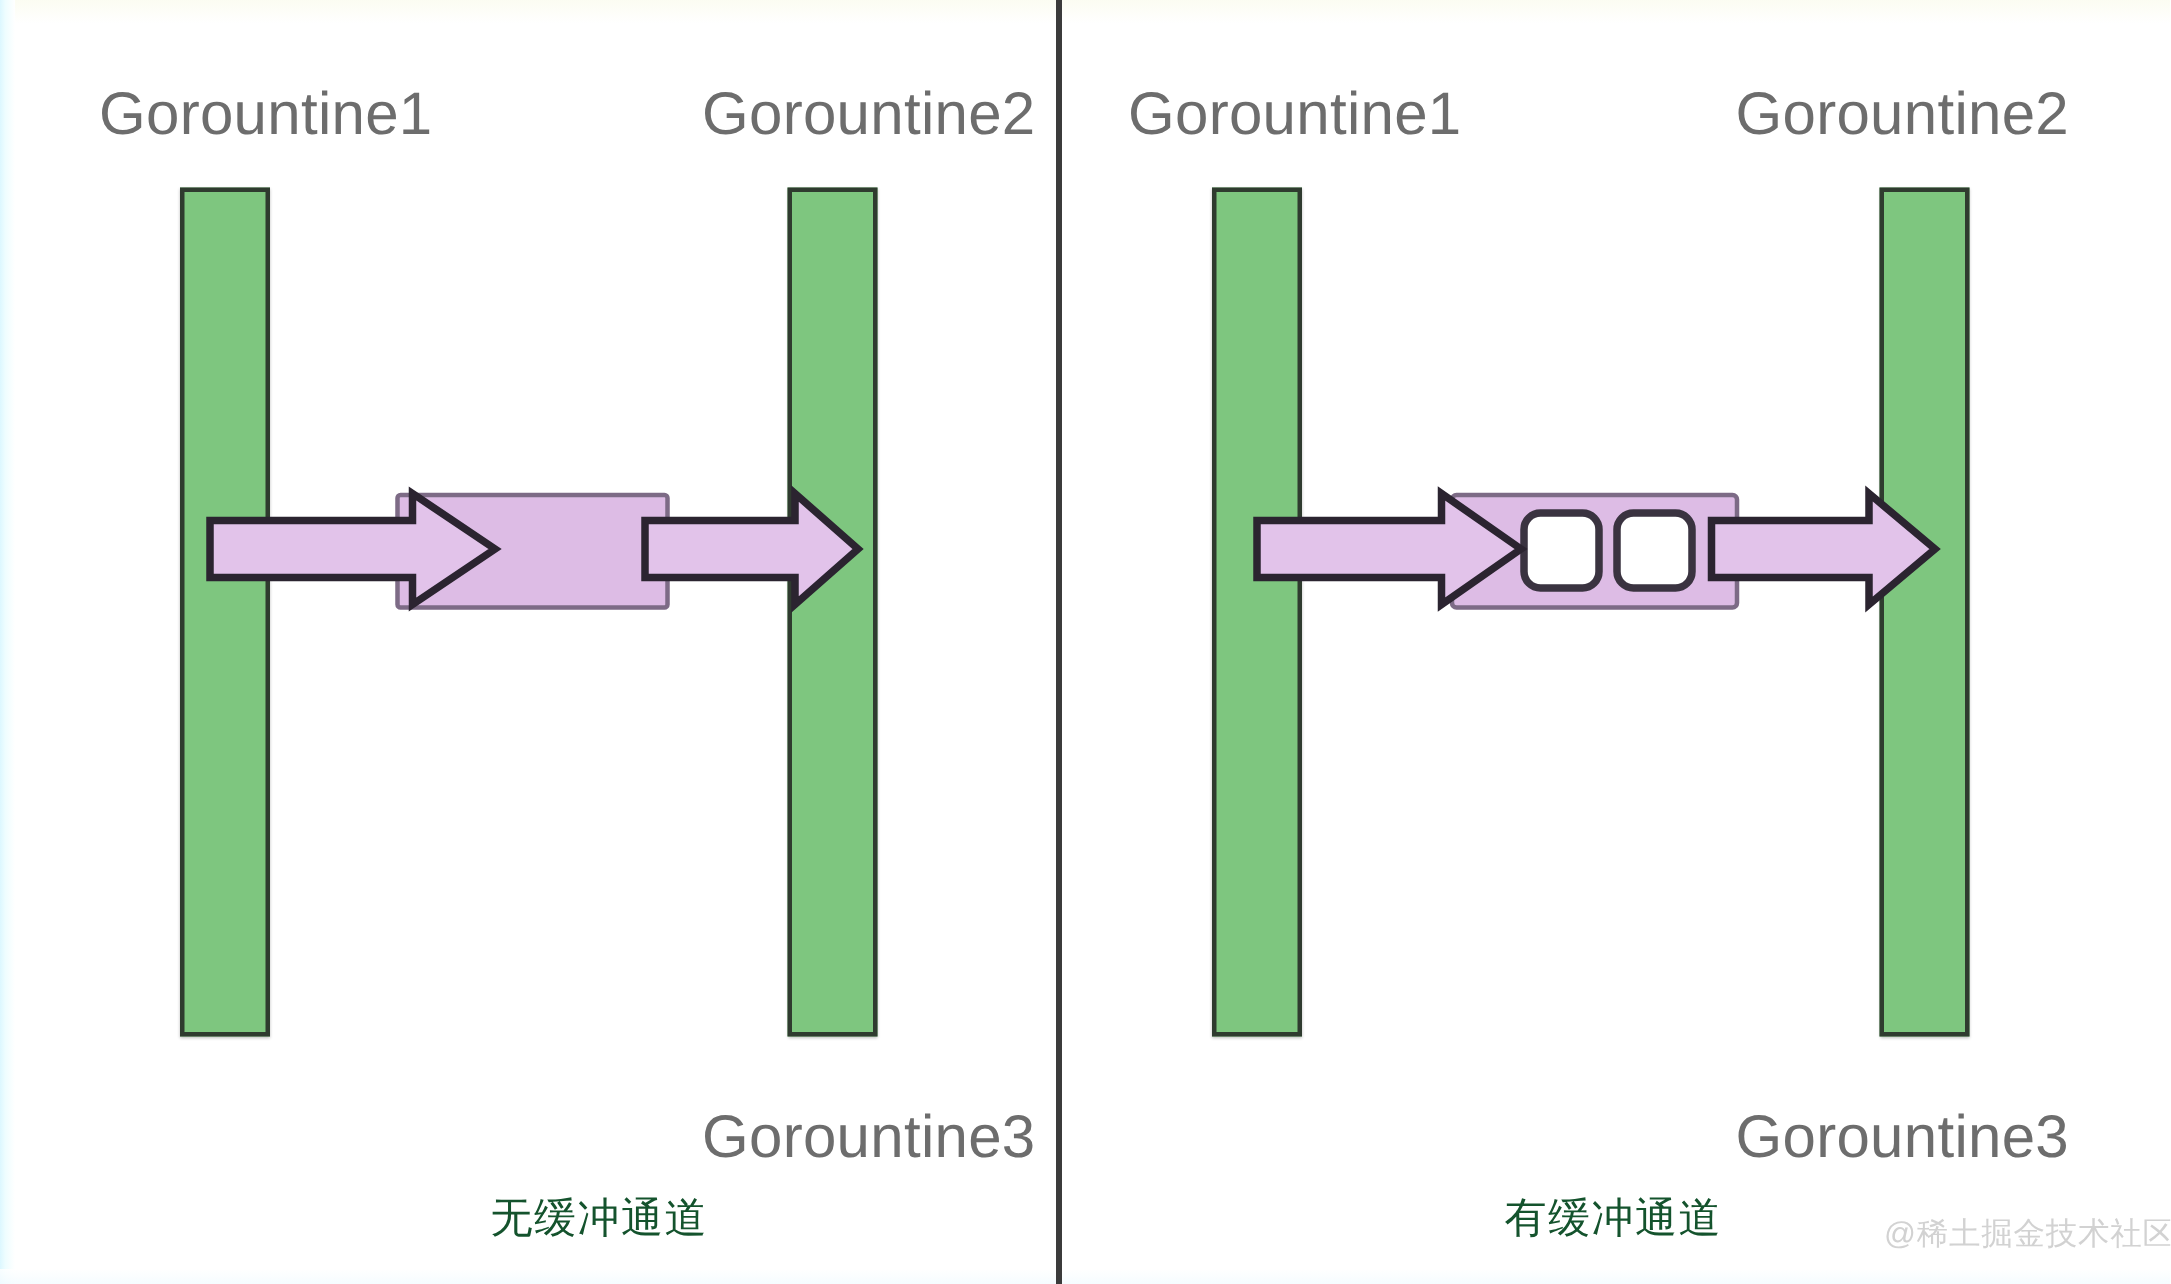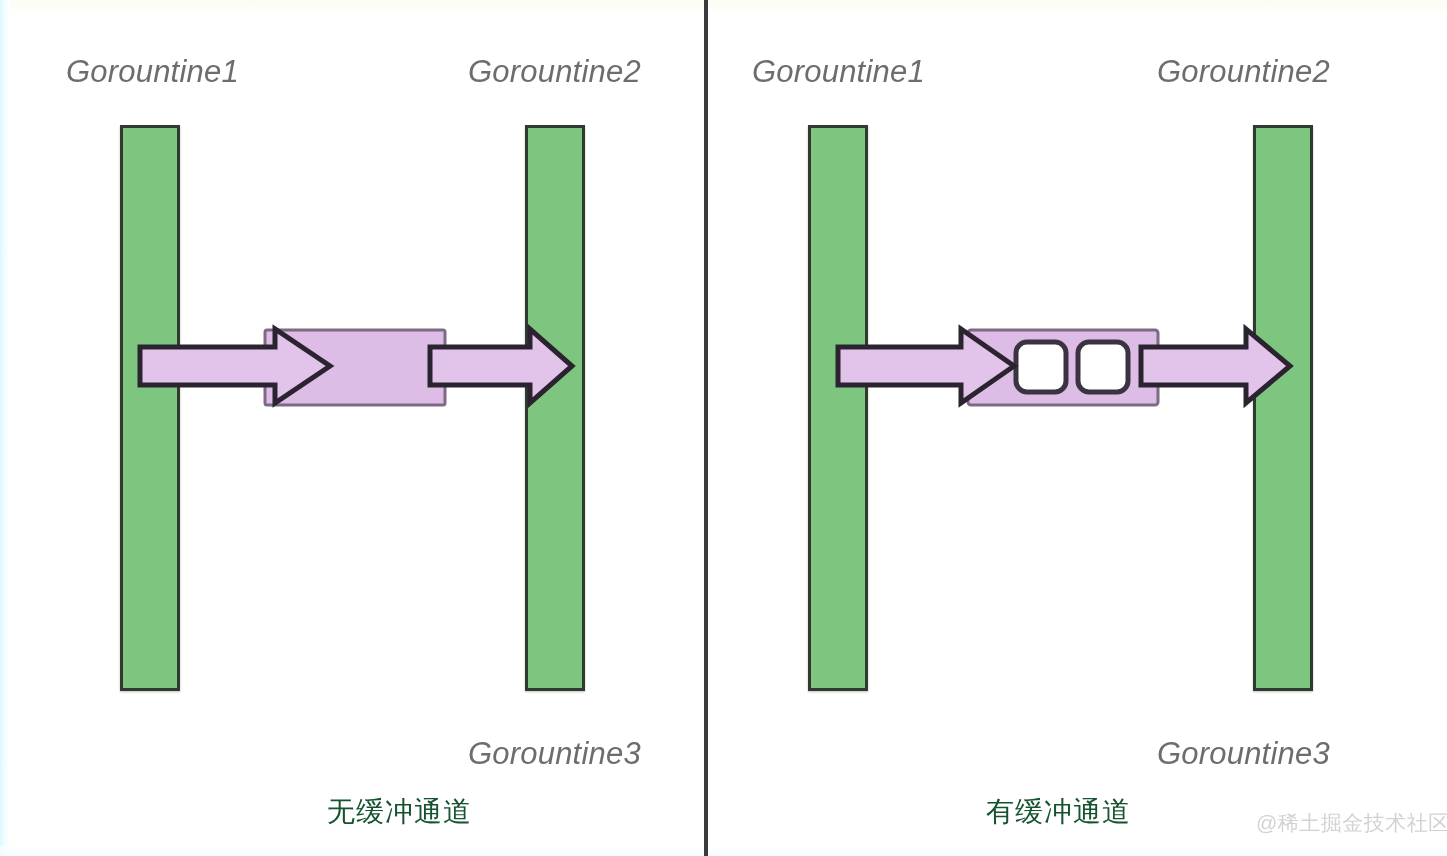--- a/index.html
+++ b/index.html
@@ -58,25 +58,24 @@
     position: absolute;
     background: #7ec67f;
     border: 3px solid #2f3b2f;
     box-sizing: border-box;
     box-shadow: 0 1px 2px rgba(0,0,0,.25);
   }
 
   .label {
     position: absolute;
     color: #6d6d6d;
-    font-size: 31px;
+    font-size: 40px;
     line-height: 1;
     white-space: nowrap;
     letter-spacing: .2px;
-    font-style: italic;
   }
   .label-cn {
     position: absolute;
     color: #14532d;
     font-size: 28px;
     line-height: 1;
     white-space: nowrap;
     letter-spacing: 1px;
   }
   .watermark {
@@ -144,18 +143,18 @@
 
       <rect x="250" y="27" width="50" height="50" rx="11" fill="#ffffff" stroke="#3a3340" stroke-width="5"></rect>
 
       <path d="M 10 32 L 133 32 L 133 14 L 186 51 L 133 88 L 133 70 L 10 70 Z" fill="#e2c3ea" stroke="#2b2430" stroke-width="5" stroke-linejoin="miter"></path>
 
       <path d="M 313 32 L 418 32 L 418 14 L 462 51 L 418 88 L 418 70 L 313 70 Z" fill="#e2c3ea" stroke="#2b2430" stroke-width="5" stroke-linejoin="miter"></path>
     </svg>
 
     <div class="label" style="left:447px; top:738px;">Gorountine3</div>
 
-    <div class="label-cn" style="left:276px; top:798px;">有缓冲通道</div>
+    <div class="label-cn" style="left:293px; top:798px;">有缓冲通道</div>
 
     <div class="watermark" style="left:546px; top:812px;">@稀土掘金技术社区</div>
   </div>
 
 </div>
 
 </body></html>

